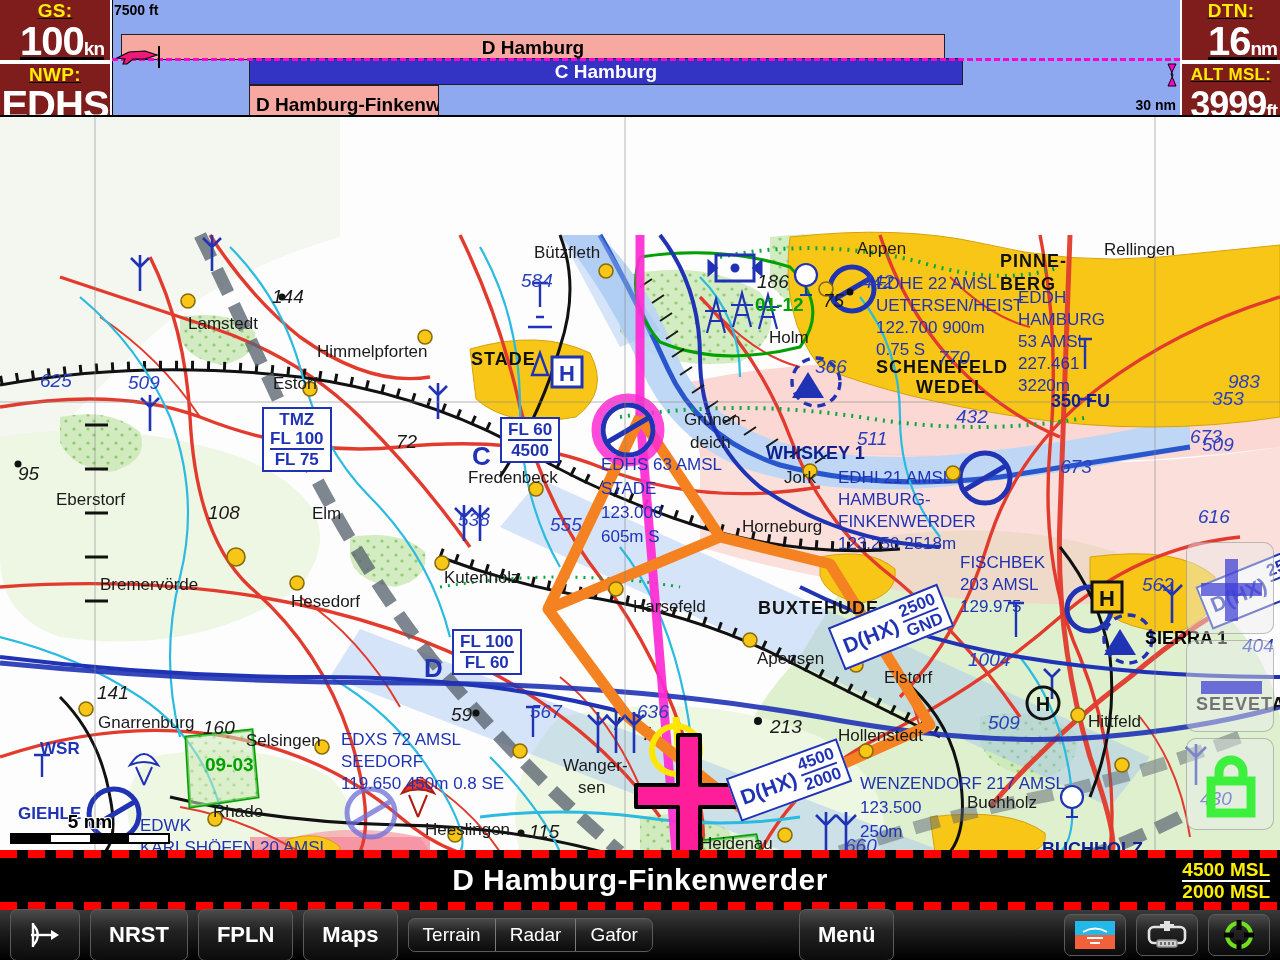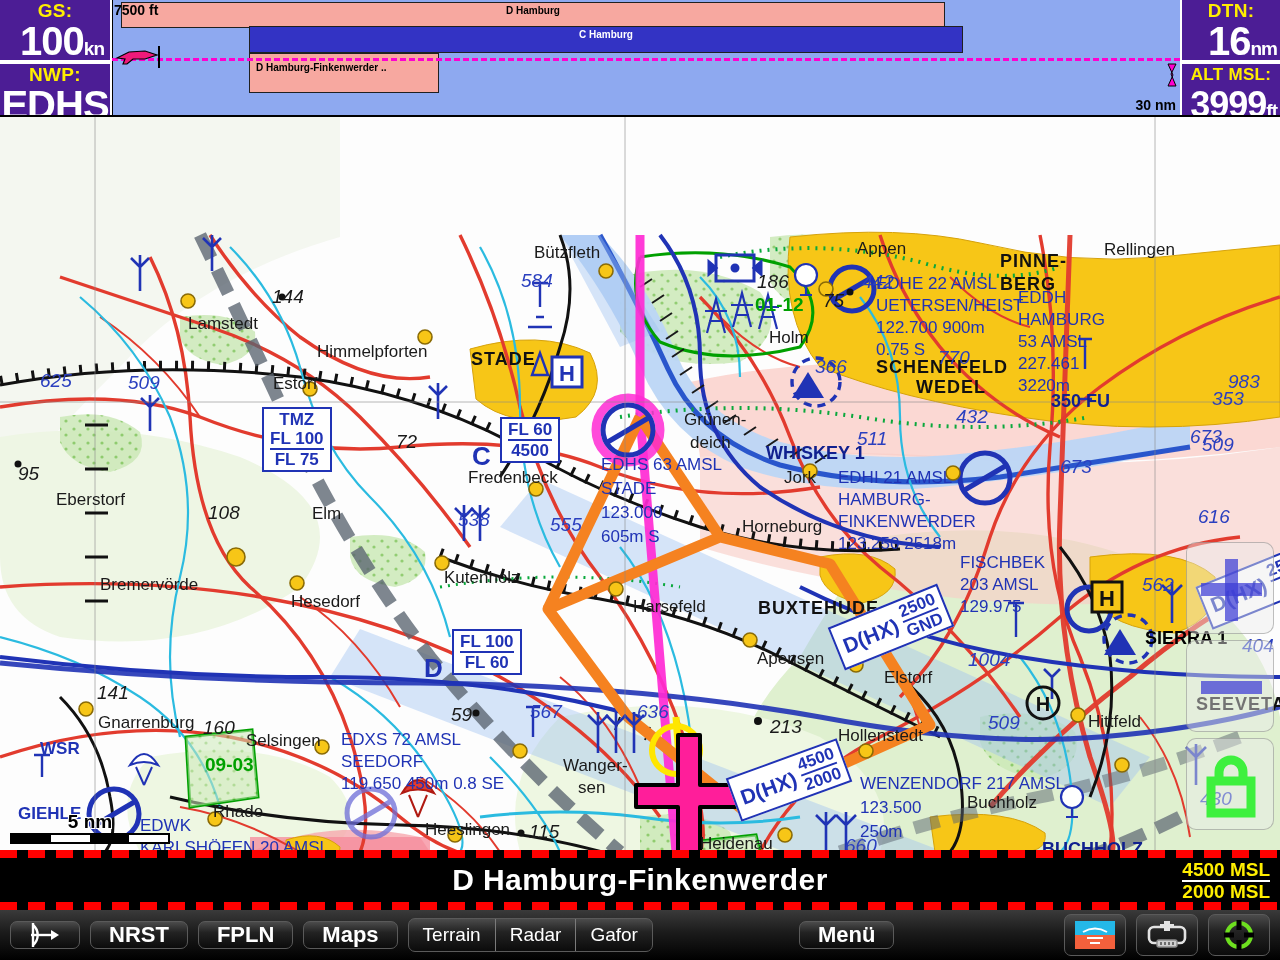--- a/index.html
+++ b/index.html
@@ -14,23 +14,23 @@
   #profile-strip{
     position:absolute; left:0; top:0; width:1280px; height:115px;
     background:#8ea9f0; overflow:hidden;
   }
   .prof-inner{
     position:absolute; left:112px; top:0; right:100px; bottom:0;
     background:#8ea9f0; border-left:1px solid #000;
   }
   .prof-band{
     position:absolute; border:1px solid #202020;
-    font-size:10px; font-weight:bold; color:#000;
+    font-size:19px; font-weight:bold; color:#000;
     text-align:center; line-height:1;
-    white-space:nowrap; overflow:hidden;
+    white-space:nowrap; overflow:hidden;margin-top:32px;
   }
   .band-d   { background:#f7a8a0; }
   .band-c   { background:#3333c4; color:#fff; }
   .band-d2  { background:#f7a8a0; }
   .prof-label{ position:absolute; top:3px; left:0; right:0; text-align:center; }
   .prof-alt{
     position:absolute; left:114px; top:2px; font-size:14px;
     font-weight:bold; color:#000; z-index:6;
   }
   .prof-scale{
@@ -47,22 +47,23 @@
   .prof-wp{
     position:absolute; right:101px; top:62px; width:14px; height:26px; z-index:5;
   }
   .prof-tick{
     position:absolute; left:158px; top:46px; width:2px; height:22px;
     background:#000; z-index:5;
   }
 
   
   .databox{
-    position:absolute; background:#4c1d95; border:2px solid #fff;
+    position:absolute; background:#7f1d1d; border:2px solid #fff;
     overflow:hidden;
+    text-decoration:underline;
   }
   .db-title{
     color:#ffee00; font-weight:bold; font-size:19px; text-align:center;
     line-height:21px; letter-spacing:.3px;
   }
   .db-value{
     color:#fff; font-weight:bold; text-align:center;
     line-height:40px; font-size:40px; letter-spacing:-1px;
   }
   .db-value .unit{ font-size:19px; font-weight:bold; }
@@ -149,21 +150,21 @@
   }
   #alert-alts .lo{ border-top:2px solid #fff; }
 
   
   #toolbar{
     position:absolute; left:0; top:910px; width:1280px; height:50px;
     background:linear-gradient(#3a3a3a 0%,#1b1b1b 45%,#000 100%);
     display:flex; align-items:center;
   }
   .tb-btn{
-    height:28px; margin-left:10px;
+    height:52px; margin-left:10px;
     background:linear-gradient(#4b4b4b 0%,#232323 40%,#0b0b0b 100%);
     border:1px solid #5a5a5a; border-radius:7px;
     color:#fff; font-size:22px; font-weight:bold;
     display:flex; align-items:center; justify-content:center;
     padding:0 18px; white-space:nowrap;
   }
   .tb-btn.icon{ padding:0 16px; }
   .tb-group{
     height:34px; margin-left:10px;
     background:linear-gradient(#4b4b4b 0%,#232323 40%,#0b0b0b 100%);

